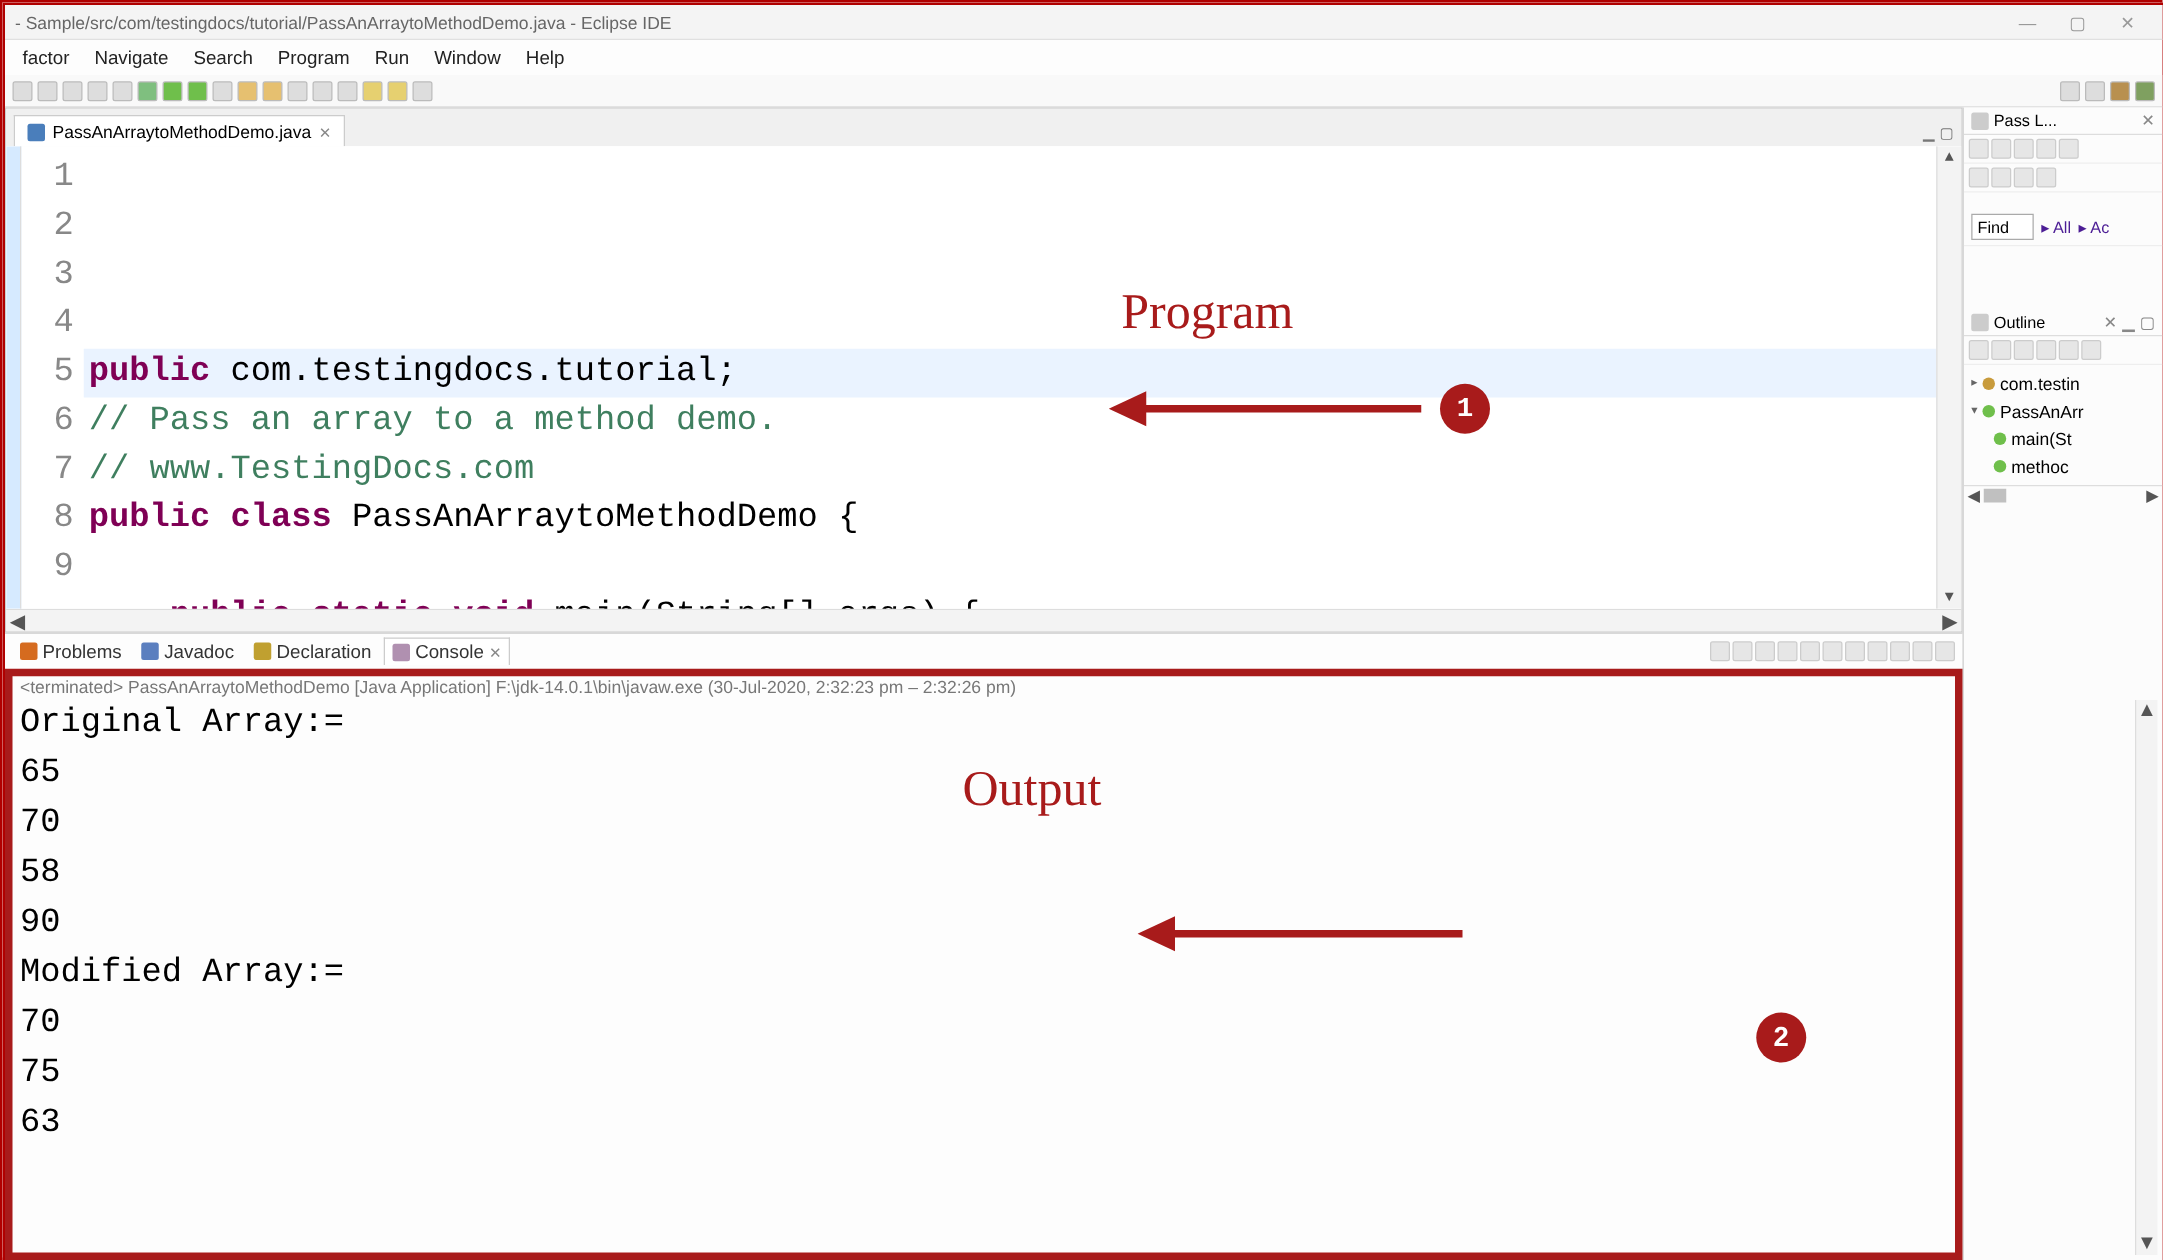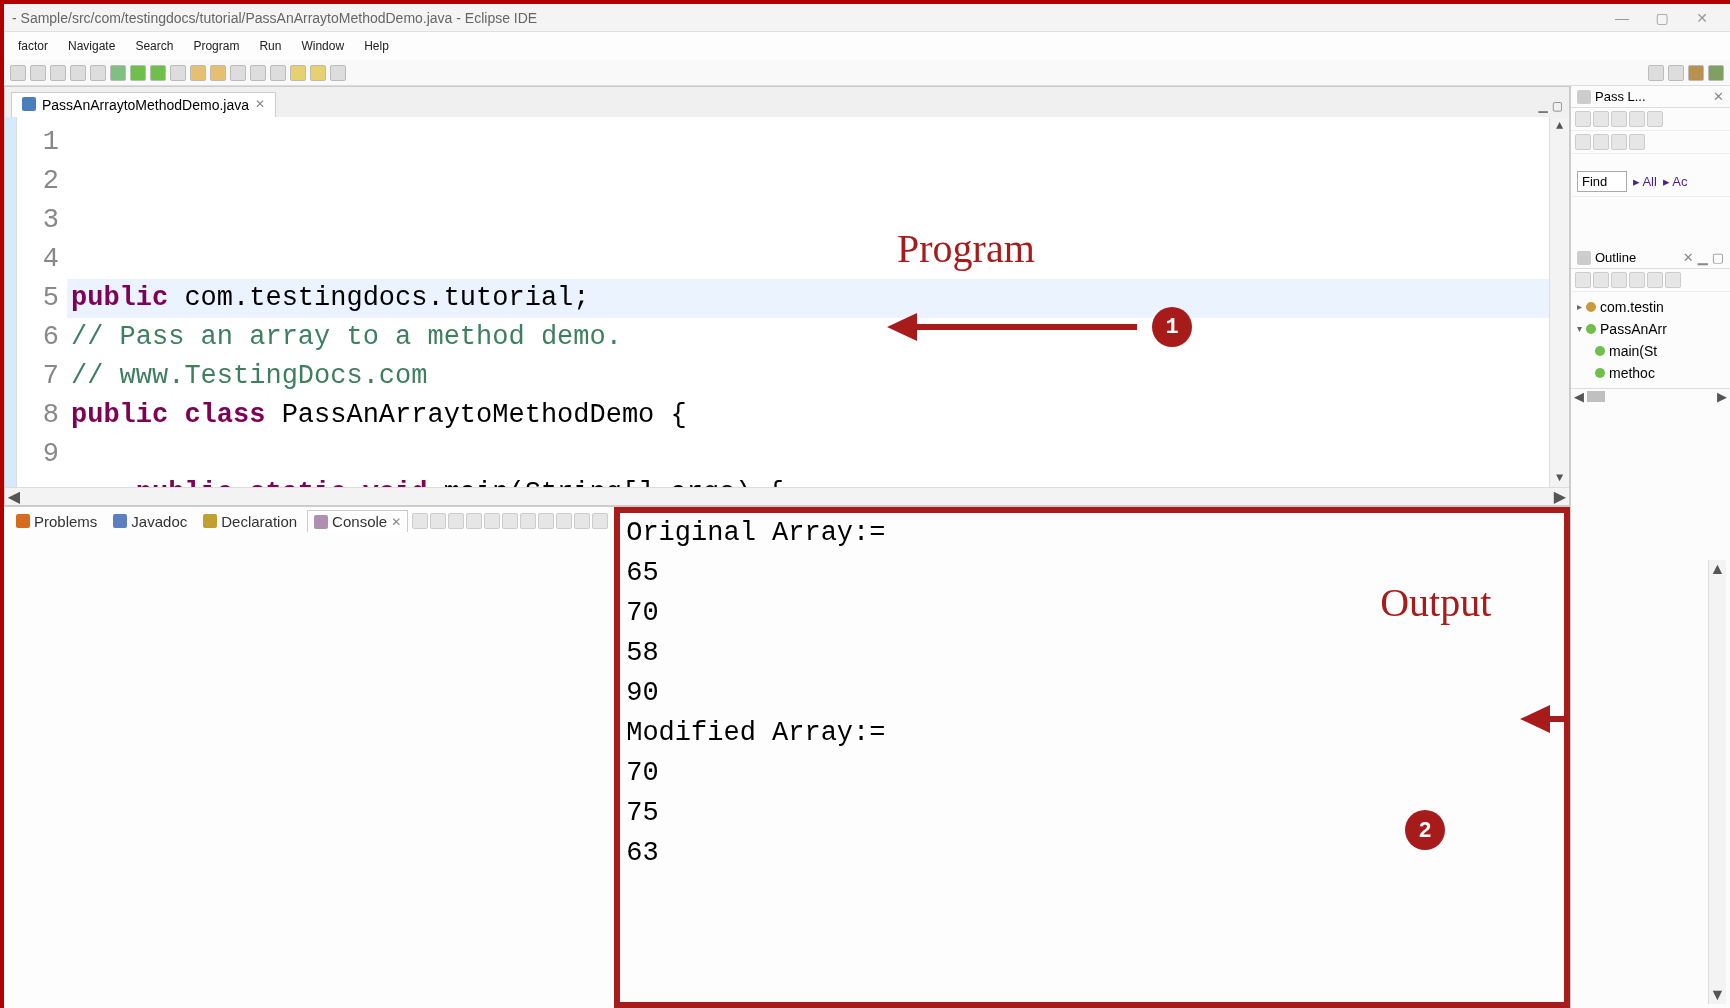--- a/index.html
+++ b/index.html
@@ -2,32 +2,32 @@
 <html><head>
 <meta charset="utf-8">
 <style>
   * { box-sizing: border-box; margin: 0; padding: 0; }
   html, body { width: 1730px; height: 1008px; font-family: "Segoe UI", Arial, sans-serif; background: #fdfdfd; overflow: hidden; border: 2px solid #b00000; }
   
   .titlebar { height: 28px; background: #f4f4f4; display: flex; align-items: center; padding: 0 8px; font-size: 14px; color: #666; border-bottom: 1px solid #e0e0e0; }
   .titlebar-text { flex: 1; }
   .winbtn { width: 40px; height: 22px; display:flex; align-items:center; justify-content:center; color:#999; font-size:14px; }
   
-  .menubar { height: 28px; display: flex; align-items: center; padding: 0 4px; font-size: 12px; color: #222; }
+  .menubar { height: 28px; display: flex; align-items: center; padding: 0 4px; font-size: 15px; color: #222; }
   .menubar span { padding: 2px 10px; }
   
   .toolbar { height: 26px; background: #f9f9f9; border-bottom: 1px solid #dcdcdc; display:flex; align-items:center; padding: 0 6px; gap:4px; }
   .tb-icon { width:16px; height:16px; background:#ddd; border:1px solid #bbb; border-radius:2px; }
   .tb-spacer { flex:1; }
   
   .main { display:grid; grid-template-columns: 1fr 160px; grid-template-rows: 420px 1fr; height: calc(100% - 82px); }
   
   .editor-pane { grid-column:1; grid-row:1; border:1px solid #ccc; display:flex; flex-direction:column; position:relative; }
   .editor-tabs { height:30px; display:flex; align-items:flex-end; background:#f0f0f0; padding-left:6px; }
-  .editor-tab { background:#fff; border:1px solid #ccc; border-bottom:none; padding:4px 10px; font-size:14px; display:flex; align-items:flex-start; gap:6px; }
+  .editor-tab { background:#fff; border:1px solid #ccc; border-bottom:none; padding:4px 10px; font-size:14px; display:flex; align-items:flex-end; gap:6px; }
   .editor-tab .j-icon { width:14px;height:14px;background:#4a7ebb;border-radius:2px;}
   .editor-tab .x { color:#888; font-size:12px; }
   .tab-controls { margin-left:auto; display:flex; gap:4px; padding:4px 6px; color:#777; font-size:12px;}
   .code-area { flex:1; display:flex; background:#fff; font-family: Consolas, "Courier New", monospace; font-size:27px; line-height:39px; overflow:hidden; position:relative; }
   .left-strip { width:12px; background:#d6eaff; border-right:1px solid #ddd;}
   .gutter { width:50px; text-align:right; color:#888; padding:6px 8px 0 0; white-space:pre; }
   .code { flex:1; padding:6px 0 0 4px; white-space:pre; position:relative; }
   .kw { color:#7f0055; font-weight:bold; }
   .cm { color:#3f7f5f; }
   .cls { color:#000; }
@@ -52,21 +52,21 @@
   .outline-tree .row{display:flex;align-items:center;gap:4px;white-space:nowrap;}
   .bullet{width:10px;height:10px;border-radius:50%;}
   .bg-pkg{background:#c89b3c;}
   .bg-cls{background:#6fbf4b;}
   .bg-m{background:#6fbf4b;}
   .tri{color:#666;font-size:10px;}
   .hscroll2{height:16px;border-top:1px solid #ddd;display:flex;}
   .hscroll2 .a{width:16px;text-align:center;color:#555;}
   .hscroll2 .bar{flex:0 0 18px;background:#c0c0c0;margin:2px 0;}
   
-  .bottom-pane { grid-column:1; grid-row:2; border-top:1px solid #ccc; display:flex; flex-direction:row; }
+  .bottom-pane { grid-column:1; grid-row:2; border-top:1px solid #ccc; display:flex; flex-direction:column; }
   .bottom-tabs { height:28px; display:flex; align-items:center; padding:2px 6px; font-size:15px; color:#333; gap:4px;}
   .bottom-tabs .tab{display:flex;align-items:center;gap:4px;padding:2px 6px;}
   .bottom-tabs .tab.active{background:#fff;border:1px solid #ccc;border-bottom:none;}
   .bottom-tabs .ic{width:14px;height:14px;border-radius:2px;}
   .ic-prob{background:#d56b1f;}
   .ic-jd{background:#5b7fbf;}
   .ic-decl{background:#c0a030;}
   .ic-con{background:#b090b0;}
   .bottom-tabs .x{font-size:12px;color:#888;}
   .bottom-tools{margin-left:auto;display:flex;gap:2px;}
@@ -278,20 +278,21 @@
         <span class="ic"></span>
         <span class="ic"></span>
         <span class="ic"></span>
         <span class="ic"></span>
         <span class="ic"></span>
         <span class="ic"></span>
         <span class="ic"></span>
       </div>
     </div>
     <div class="console-wrap">
+      <div class="console-status"><span class="strike">&lt;terminated&gt; PassAnArraytoMethodDemo [Java Application] F:\jdk-14.0.1\bin\javaw.exe (30-Jul-2020, 2:32:23 pm – 2:32:26 pm)</span></div>
       <div class="console-out">Original Array:=
 65
 70
 58
 90
 Modified Array:=
 70
 75
 63</div>
       <div class="ann-label" style="top:66px; left:760px;">Output</div>

